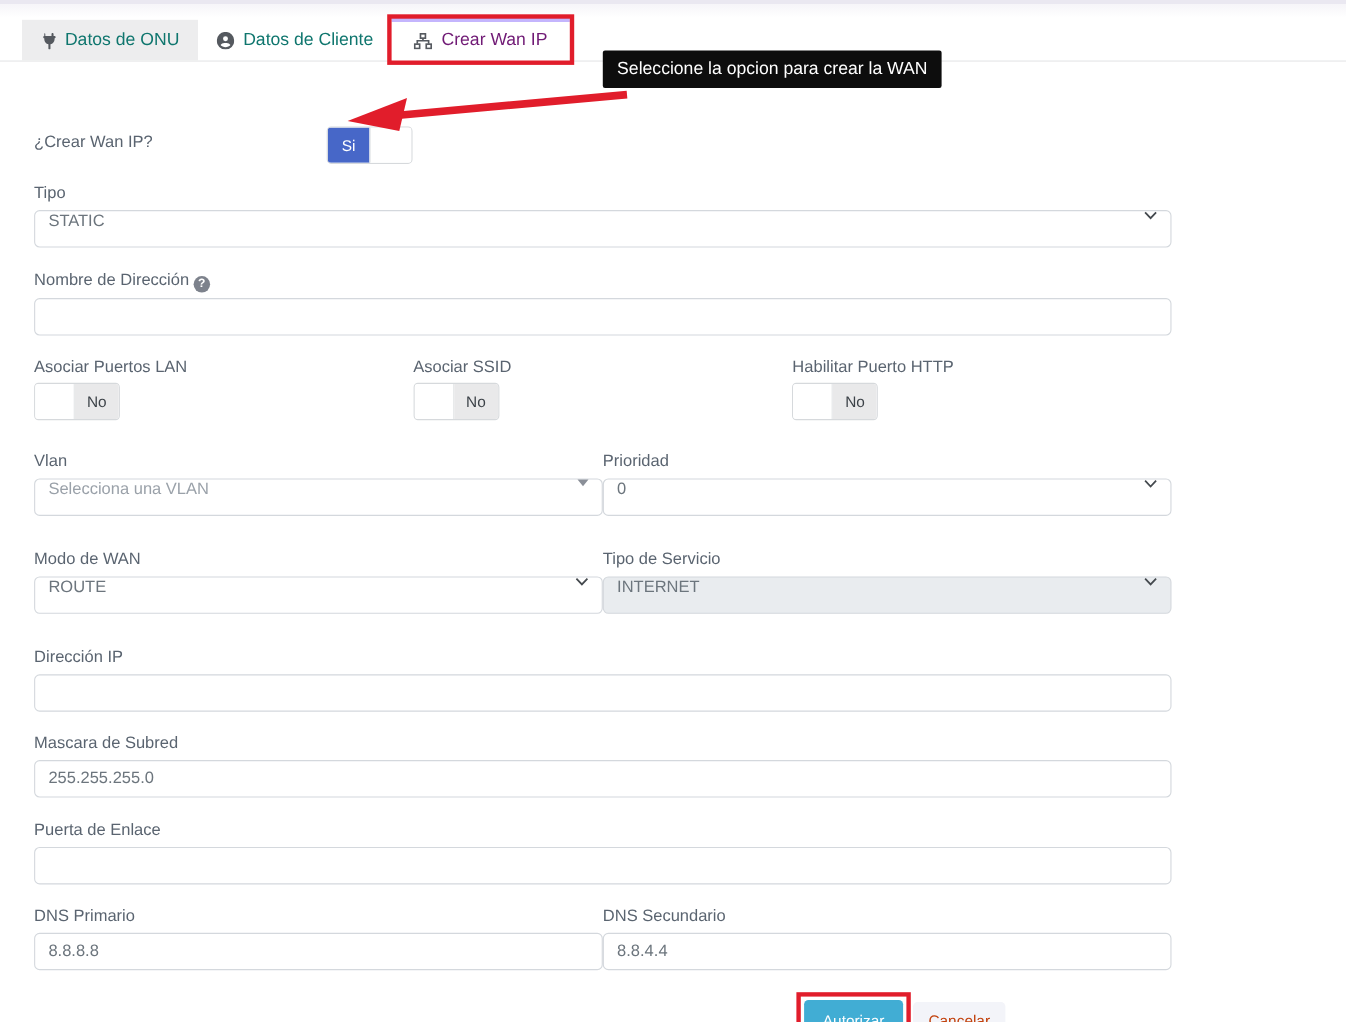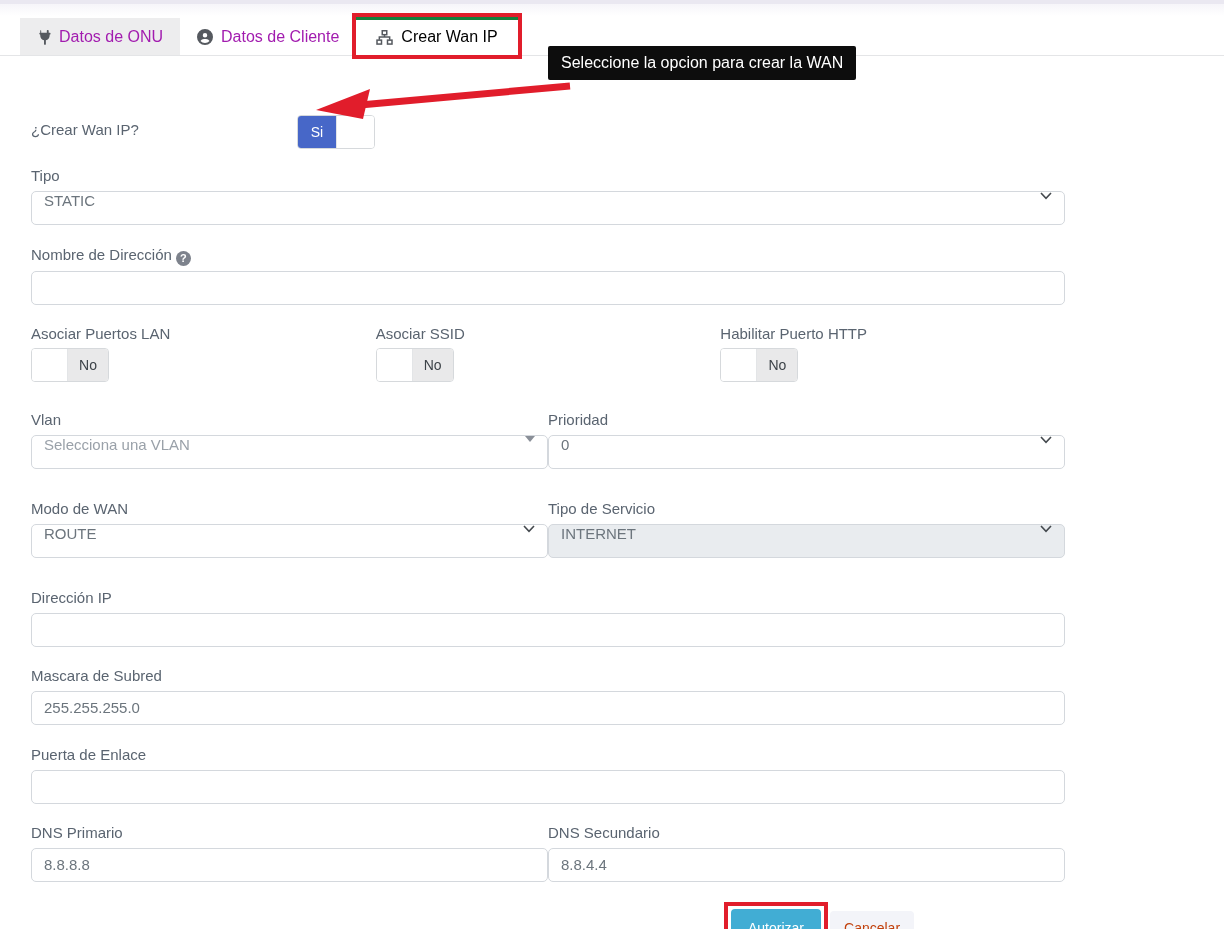--- a/index.html
+++ b/index.html
@@ -7,26 +7,26 @@
   .page {
     position:relative; width:1224px; height:929px; background:#fff;
     font-family:"Liberation Sans", sans-serif; overflow:hidden;
   }
   .top-strip { height:4px; background:#eae8f1; }
   .top-fade  { height:12px; background:linear-gradient(#f6f5f9,#ffffff); }
 
   
   .tabbar { display:flex; align-items:flex-end; padding-left:20px;
             border-bottom:1px solid #e4e5e7; position:relative; z-index:2; }
-  .tab { display:flex; align-items:center; gap:8px; font-size:16px; color:#a21caf;
+  .tab { display:flex; align-items:center; gap:8px; font-size:16px; color:#0f766e;
          padding:10px 17px 9px; cursor:pointer; white-space:nowrap; }
   .tab .ticon { display:inline-flex; color:#55595f; }
   .tab.gray { background:#ededee; }
-  .tab.active { background:#fff; border-top:4px solid #15803d; margin-bottom:-1px;
-                padding:8px 20px 10px; color:#000000; position:relative; }
+  .tab.active { background:#fff; border-top:4px solid #c4b5fd; margin-bottom:-1px;
+                padding:8px 20px 10px; color:#701a75; position:relative; }
   .frame { position:absolute; border:4px solid #e11d2b; pointer-events:none; z-index:6; }
   .tab-frame { top:-7px; left:-4px; right:-4px; bottom:-3px; }
 
   
   .tooltip { position:absolute; left:548px; top:46px; background:#0d0d0d; color:#fff;
              font-size:16px; line-height:20px; padding:7px 13px; border-radius:2px; z-index:5; }
   .arrow-wrap { position:absolute; left:308px; top:78px; z-index:5; pointer-events:none; }
 
   
   .content { padding:22px 159px 0 31px; position:relative; z-index:1; }

